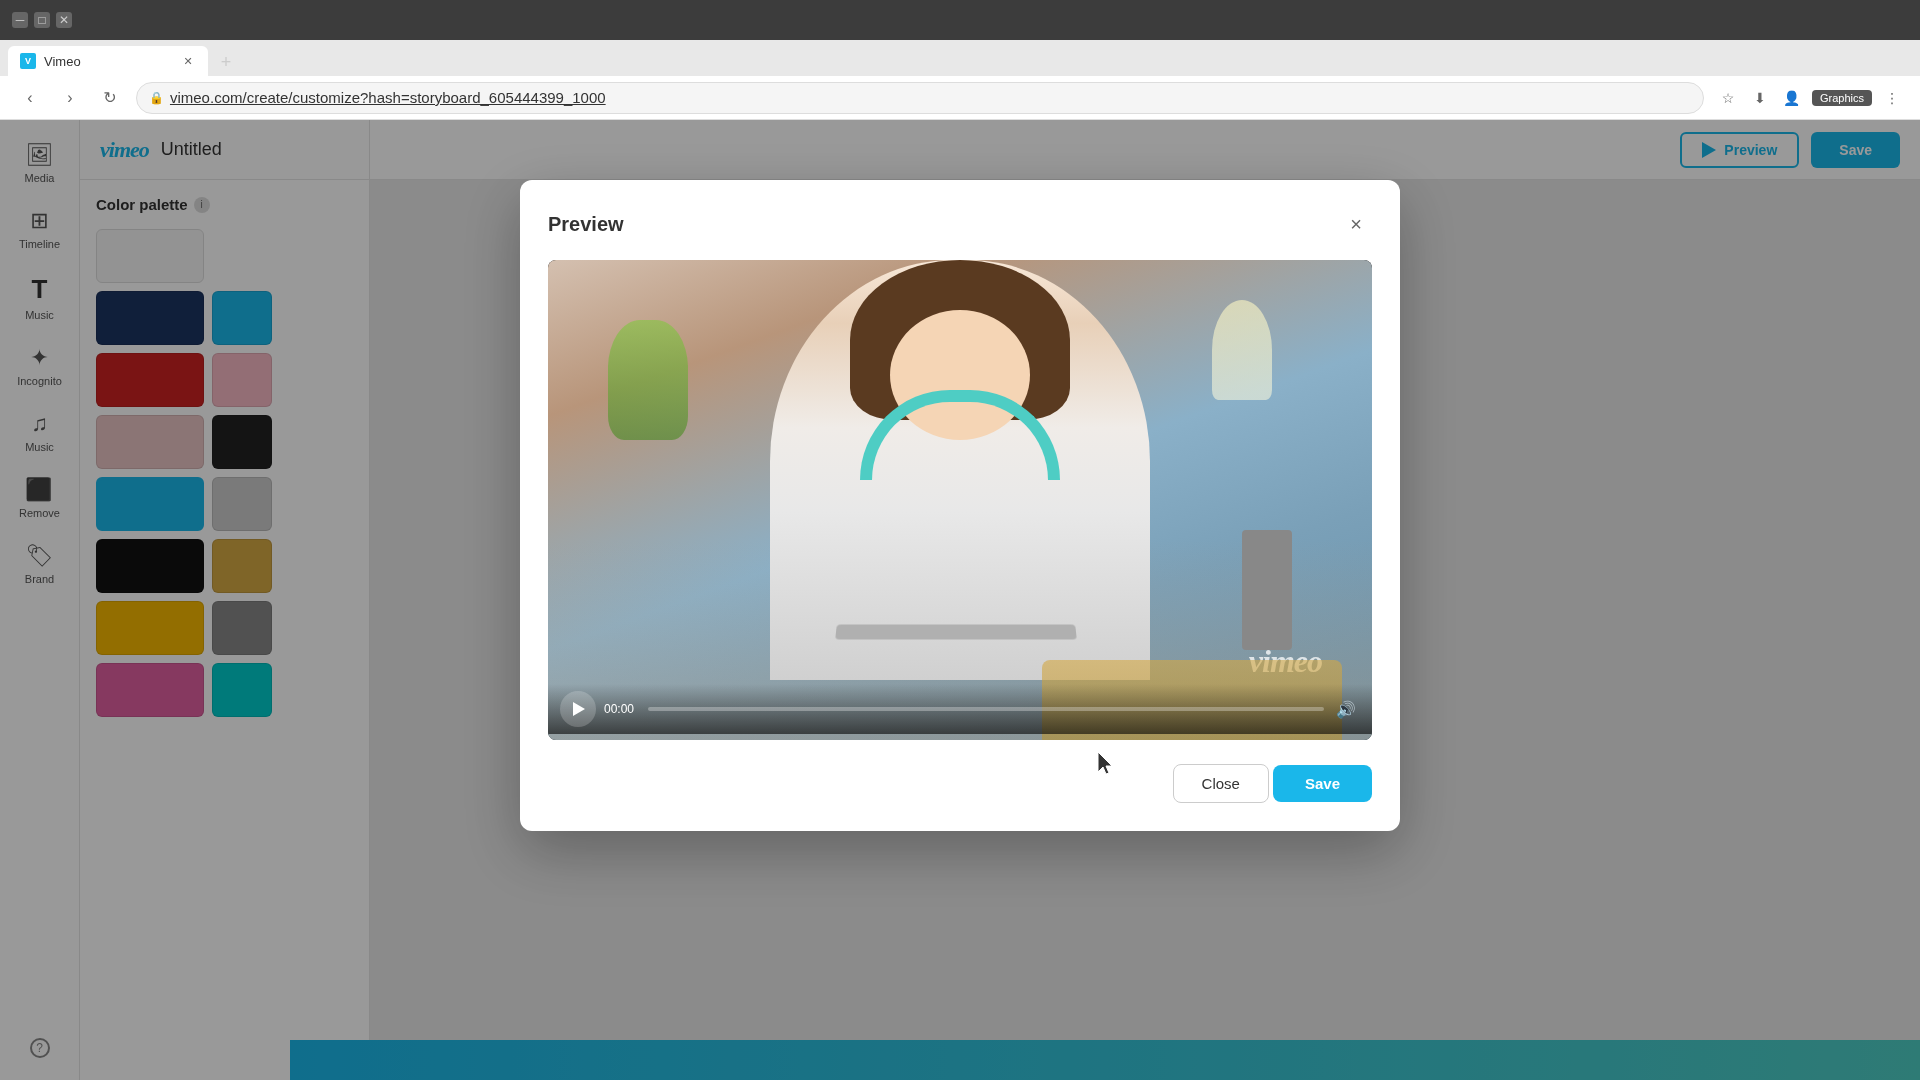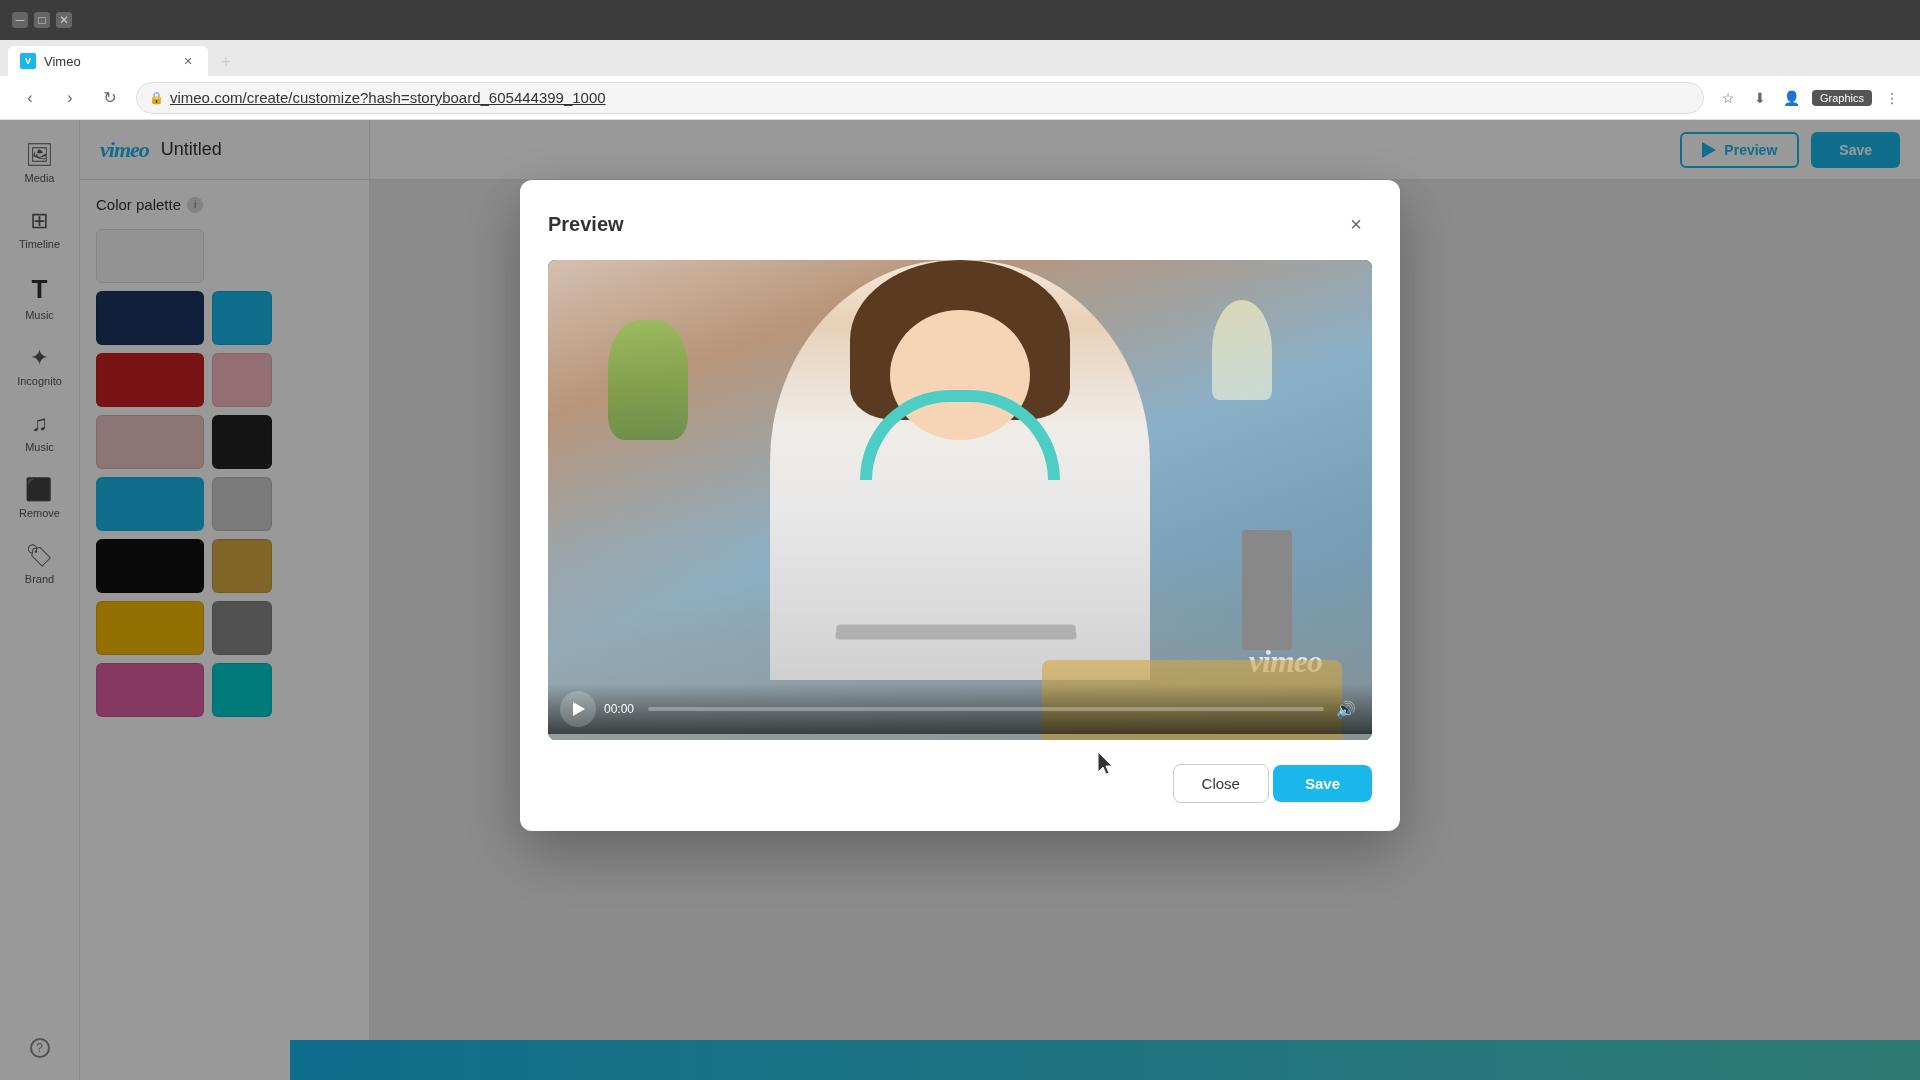--- a/index.html
+++ b/index.html
@@ -31,21 +31,21 @@
     .sidebar-label { font-size: 11px; color: #555; text-align: left; }
     .main-header { height: 60px; display: flex; align-items: center; padding: 0 20px; border-bottom: 1px solid #e5e5e5; gap: 12px; }
     .logo { font-size: 24px; font-weight: bold; color: #1ab7ea; font-family: Georgia, serif; letter-spacing: -1px; }
     .project-title { font-size: 18px; color: #333; margin-right: auto; }
     .btn-preview { background: #fff; border: 2px solid #1ab7ea; color: #1ab7ea; padding: 8px 20px; border-radius: 6px; font-size: 14px; font-weight: 600; cursor: pointer; display: flex; align-items: center; gap: 6px; }
     .btn-save-main { background: #1ab7ea; border: none; color: #fff; padding: 10px 28px; border-radius: 6px; font-size: 14px; font-weight: 600; cursor: pointer; }
 
     
     .palette-panel { padding: 16px; background: #fff; width: 290px; border-right: 1px solid #e5e5e5; overflow-y: auto; }
     .palette-header { display: flex; align-items: center; gap: 6px; margin-bottom: 16px; }
-    .palette-title { font-size: 15px; font-weight: 400; color: #333; }
+    .palette-title { font-size: 15px; font-weight: 700; color: #333; }
     .info-icon { width: 16px; height: 16px; border-radius: 50%; background: #ddd; display: flex; align-items: center; justify-content: center; font-size: 10px; color: #666; }
     .color-swatch-row { display: flex; gap: 8px; margin-bottom: 8px; }
     .color-swatch { width: 108px; height: 54px; border-radius: 6px; cursor: pointer; border: 1px solid rgba(0,0,0,0.1); }
     .color-swatch.selected { border: 3px solid #1ab7ea; }
     .color-swatch.white { background: #f5f5f5; border: 1px solid #ddd; }
 
     
     .right-panel { width: 220px; background: #fff; border-left: 1px solid #e5e5e5; padding: 16px; display: flex; flex-direction: column; gap: 12px; }
     .color-block-large { width: 100%; height: 80px; background: #1ab7ea; border-radius: 6px; margin-bottom: 4px; }
 

